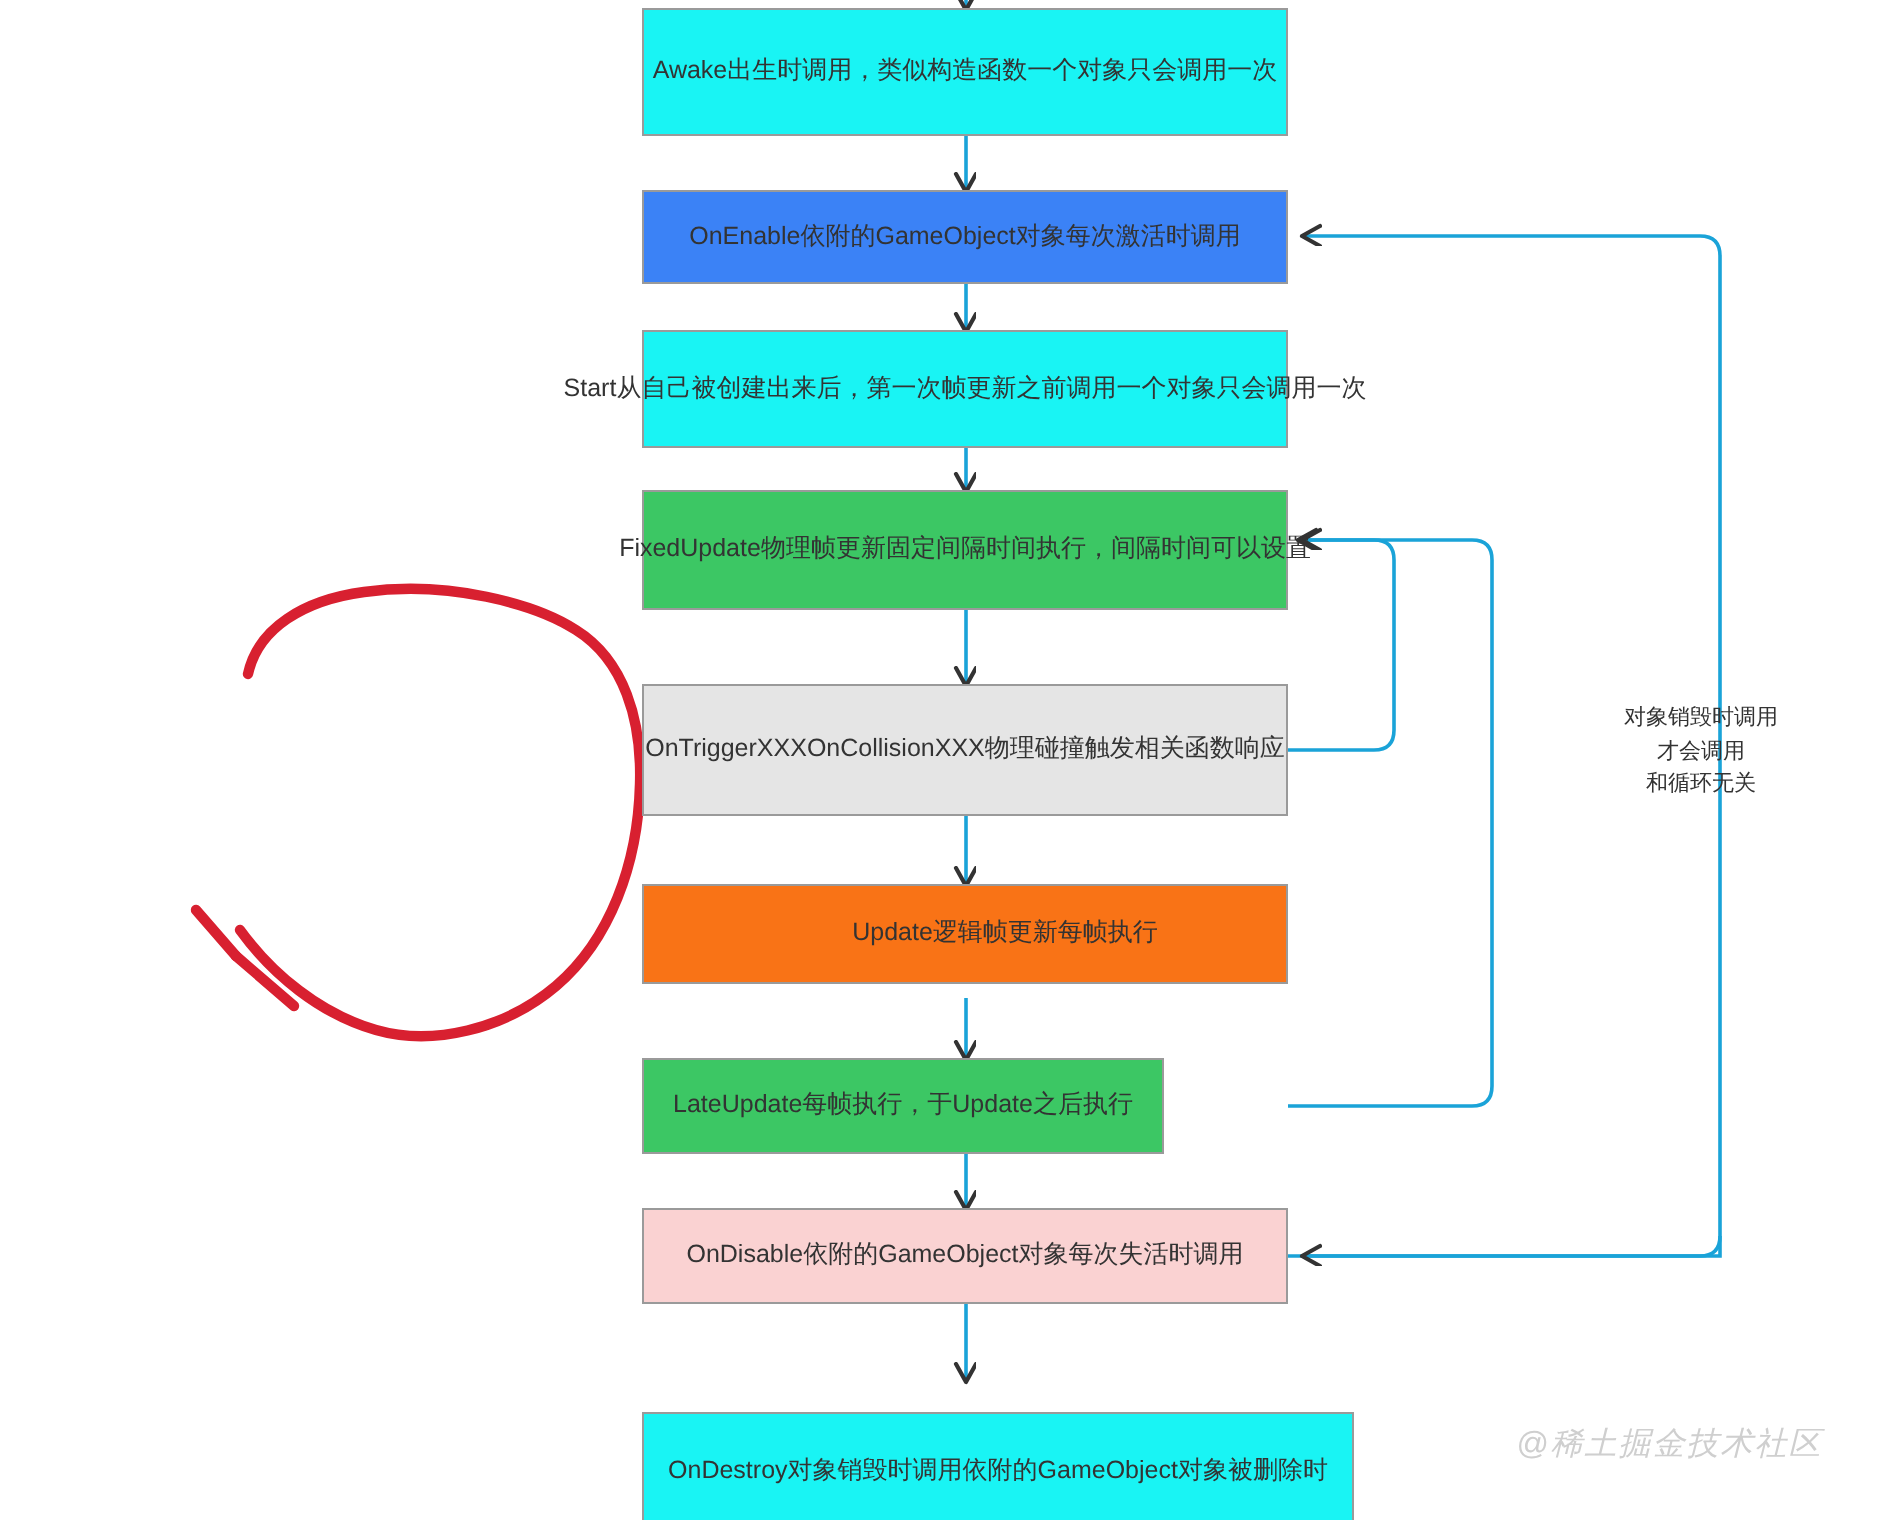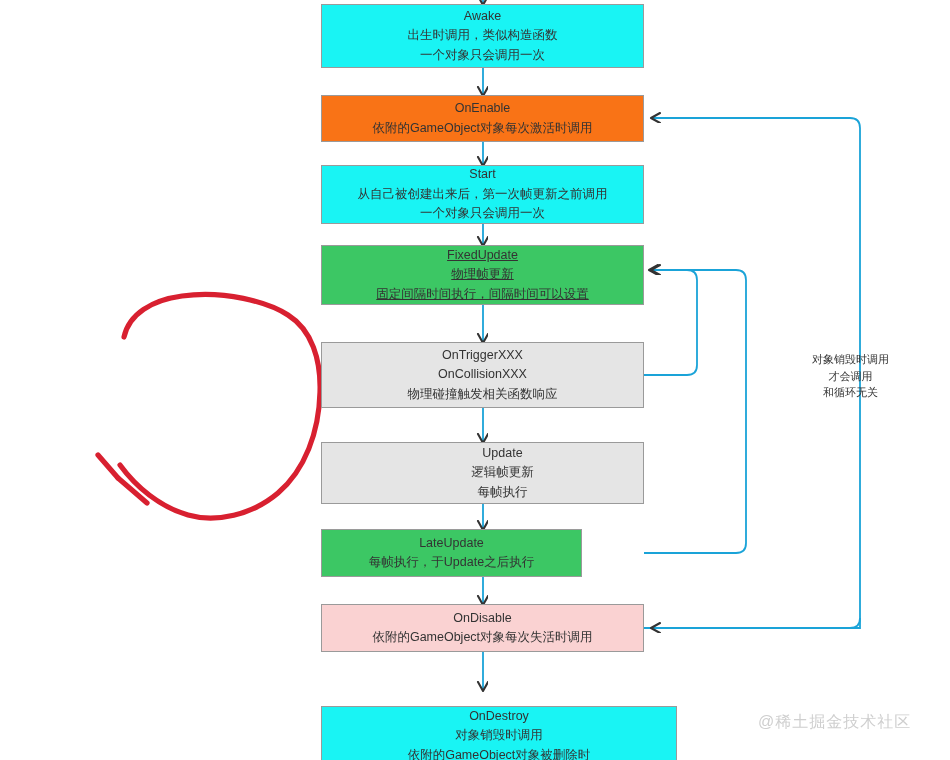--- a/index.html
+++ b/index.html
@@ -22,21 +22,20 @@
     left: 0;
     top: 0;
     width: 950px;
     height: 760px;
   }
   .node {
     position: absolute;
     box-sizing: border-box;
     border: 1px solid #9a9a9a;
     display: flex;
-    flex-direction: column;
     align-items: center;
     justify-content: center;
     text-align: center;
     color: #333333;
     font-size: 12.5px;
     line-height: 1.55;
     z-index: 3;
   }
   .node .ln {
     display: block;
@@ -52,20 +51,21 @@
     z-index: 3;
   }
   .note .ln { display: block; }
   .watermark {
     position: absolute;
     font-size: 16px;
     color: #cfcfcf;
     letter-spacing: 1px;
     white-space: nowrap;
     z-index: 4;
+    font-style: italic;
   }
 </style>
 </head>
 <body>
 
 <div id="canvas">
 
   <svg class="flow-svg" viewBox="0 0 950 760">
     <defs>
       <marker id="ah" markerWidth="12" markerHeight="12" refX="9" refY="5" orient="auto" markerUnits="userSpaceOnUse">
@@ -114,44 +114,44 @@
       <path d="M 118 478 L 147 503"></path>
     </g>
   </svg>
 
   <div class="node" style="left:321px; top:4px; width:323px; height:64px; background:#19f4f4;">
     <span class="ln">Awake</span>
     <span class="ln">出生时调用，类似构造函数</span>
     <span class="ln">一个对象只会调用一次</span>
   </div>
 
-  <div class="node" style="left:321px; top:95px; width:323px; height:47px; background:#f97316;">
+  <div class="node" style="left:321px; top:95px; width:323px; height:47px; background:#3b82f6;">
     <span class="ln">OnEnable</span>
     <span class="ln">依附的GameObject对象每次激活时调用</span>
   </div>
 
   <div class="node" style="left:321px; top:165px; width:323px; height:59px; background:#19f4f4;">
     <span class="ln">Start</span>
     <span class="ln">从自己被创建出来后，第一次帧更新之前调用</span>
     <span class="ln">一个对象只会调用一次</span>
   </div>
 
-  <div class="node" style="left:321px; top:245px; width:323px; height:60px; background:#3cc764;text-decoration:underline;">
+  <div class="node" style="left:321px; top:245px; width:323px; height:60px; background:#3cc764;">
     <span class="ln">FixedUpdate</span>
     <span class="ln">物理帧更新</span>
     <span class="ln">固定间隔时间执行，间隔时间可以设置</span>
   </div>
 
   <div class="node" style="left:321px; top:342px; width:323px; height:66px; background:#e5e5e5;">
     <span class="ln">OnTriggerXXX</span>
     <span class="ln">OnCollisionXXX</span>
     <span class="ln">物理碰撞触发相关函数响应</span>
   </div>
 
-  <div class="node" style="left:321px; top:442px; width:323px; height:62px; background:#e5e5e5;padding-left:40px;">
+  <div class="node" style="left:321px; top:442px; width:323px; height:50px; background:#f97316;padding-left:40px;">
     <span class="ln">Update</span>
     <span class="ln">逻辑帧更新</span>
     <span class="ln">每帧执行</span>
   </div>
 
   <div class="node" style="left:321px; top:529px; width:261px; height:48px; background:#3cc764;">
     <span class="ln">LateUpdate</span>
     <span class="ln">每帧执行，于Update之后执行</span>
   </div>
 

